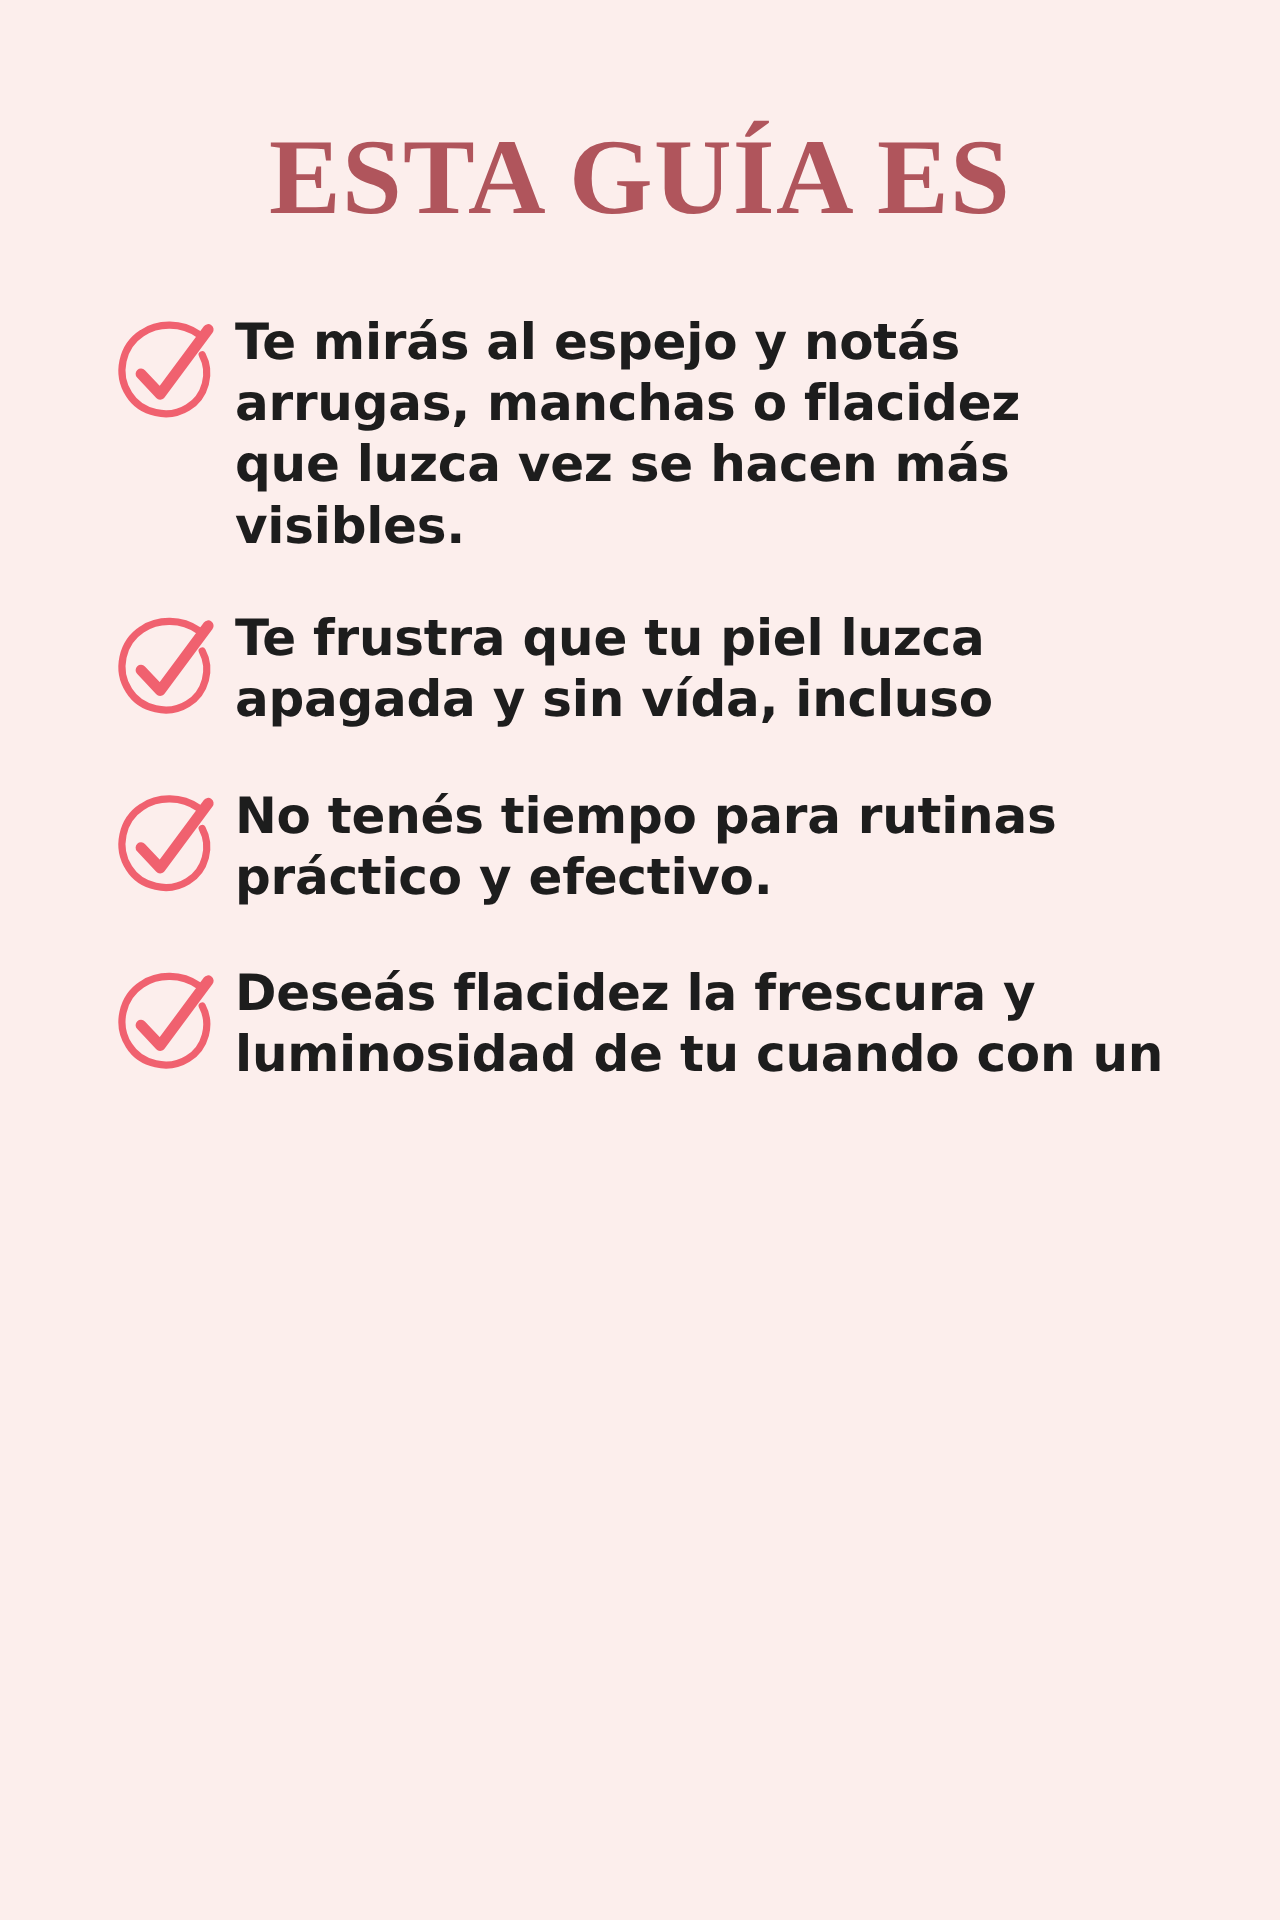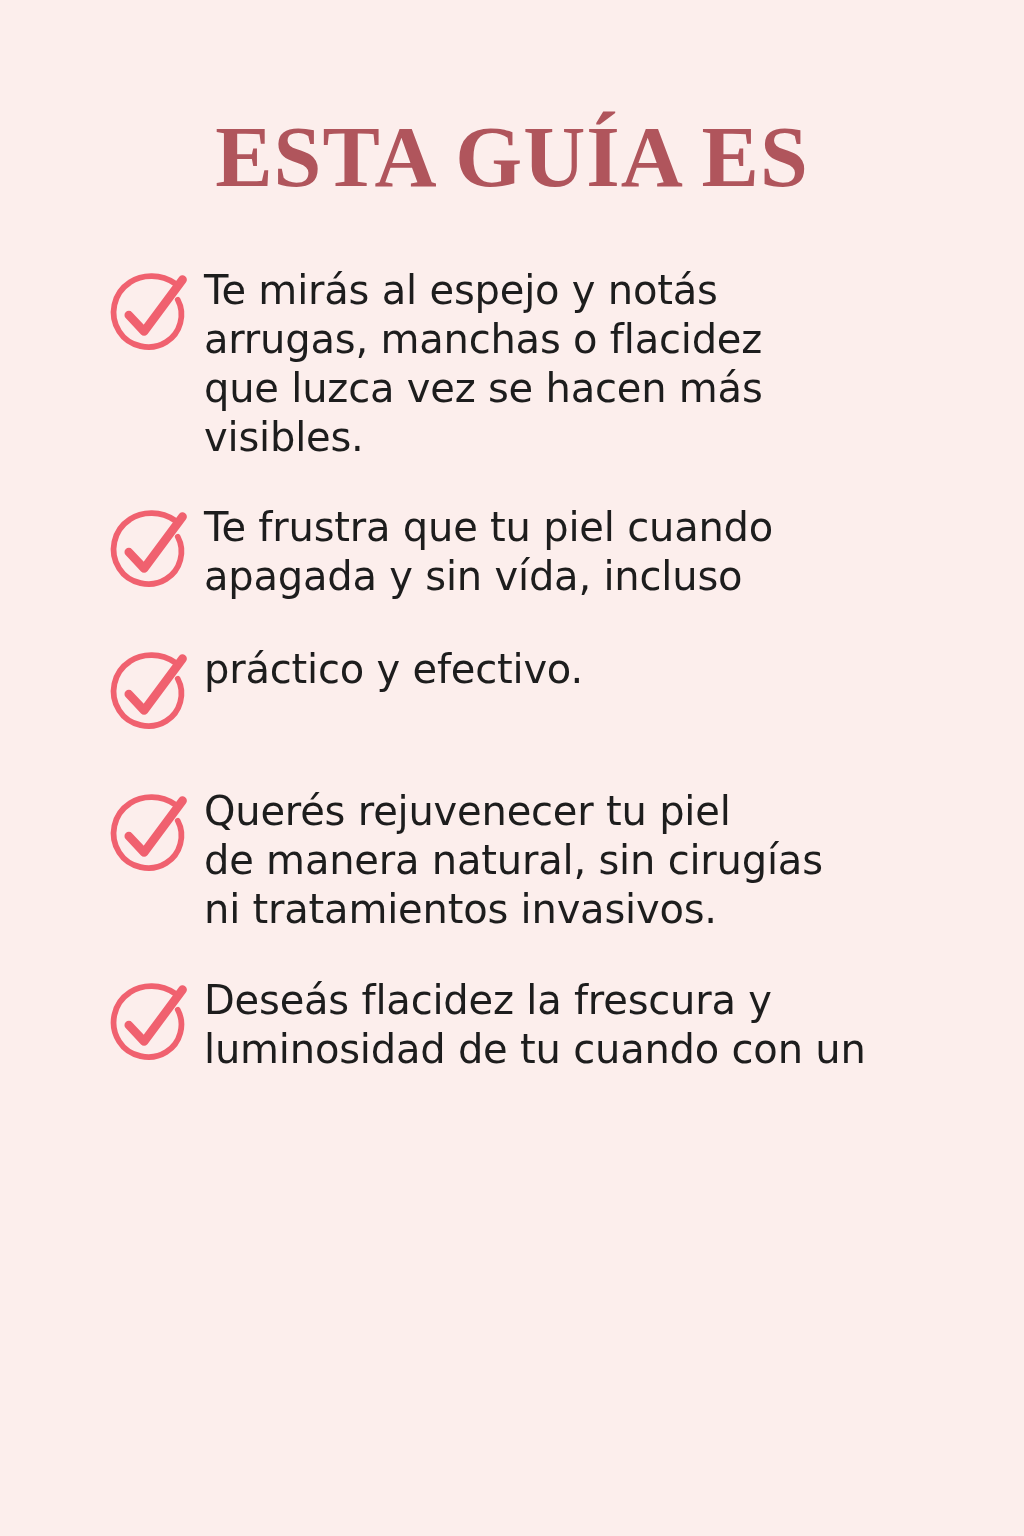--- a/index.html
+++ b/index.html
@@ -12,21 +12,21 @@
     background: #fceeec;
     font-family: "Liberation Sans", sans-serif;
     overflow: hidden;
   }
   .page {
     position: relative;
     width: 1024px;
     height: 1256px;
     background: #fceeec;
     box-sizing: border-box;
-    padding: 16px;
+    padding: 0;
   }
   .title {
     font-family: "Liberation Serif", serif;
     font-weight: bold;
     color: #b0555c;
     text-align: center;
     font-size: 86px;
     line-height: 1.05;
     letter-spacing: 1px;
     padding: 96px 60px 0 60px;
@@ -62,20 +62,21 @@
     font-family: "DejaVu Sans", sans-serif;
     font-size: 40px;
     line-height: 1.22;
     color: #1d1d1d;
     padding-top: 6px;
     letter-spacing: -0.2px;
   }
   .item-text .tline {
     display: block;
     white-space: nowrap;
+    font-weight: bold;
   }
 </style>
 </head>
 <body>
 
 <div class="page">
 
   <h1 class="title">
     <span class="line">ESTA GUÍA ES</span>
   </h1>
@@ -98,50 +99,38 @@
     </li>
 
     <li class="item">
       <span class="check-wrap">
         <svg class="check-icon" viewBox="0 0 100 100" aria-hidden="true">
           <path d="M78 14 C64 4 44 4 31 13 C14 24 9 47 20 64 C30 80 53 85 69 75 C84 66 89 46 81 31" fill="none" stroke="#f0616f" stroke-width="6" stroke-linecap="round"></path>
           <path d="M30 47 L46 64 L86 10" fill="none" stroke="#f0616f" stroke-width="9" stroke-linecap="round" stroke-linejoin="round"></path>
         </svg>
       </span>
       <span class="item-text">
-        <span class="tline">Te frustra que tu piel cuando</span>
+        <span class="tline">Te frustra que tu piel luzca</span>
         <span class="tline">apagada y sin vída, incluso</span>
       </span>
     </li>
 
     <li class="item">
       <span class="check-wrap">
         <svg class="check-icon" viewBox="0 0 100 100" aria-hidden="true">
           <path d="M78 14 C64 4 44 4 31 13 C14 24 9 47 20 64 C30 80 53 85 69 75 C84 66 89 46 81 31" fill="none" stroke="#f0616f" stroke-width="6" stroke-linecap="round"></path>
           <path d="M30 47 L46 64 L86 10" fill="none" stroke="#f0616f" stroke-width="9" stroke-linecap="round" stroke-linejoin="round"></path>
         </svg>
       </span>
       <span class="item-text">
+        <span class="tline">No tenés tiempo para rutinas</span>
         <span class="tline">práctico y efectivo.</span>
       </span>
     </li>
 
-    <li class="item">
-      <span class="check-wrap">
-        <svg class="check-icon" viewBox="0 0 100 100" aria-hidden="true">
-          <path d="M78 14 C64 4 44 4 31 13 C14 24 9 47 20 64 C30 80 53 85 69 75 C84 66 89 46 81 31" fill="none" stroke="#f0616f" stroke-width="6" stroke-linecap="round"></path>
-          <path d="M30 47 L46 64 L86 10" fill="none" stroke="#f0616f" stroke-width="9" stroke-linecap="round" stroke-linejoin="round"></path>
-        </svg>
-      </span>
-      <span class="item-text">
-        <span class="tline">Querés rejuvenecer tu piel</span>
-        <span class="tline">de manera natural, sin cirugías</span>
-        <span class="tline">ni tratamientos invasivos.</span>
-      </span>
-    </li>
 
     <li class="item">
       <span class="check-wrap">
         <svg class="check-icon" viewBox="0 0 100 100" aria-hidden="true">
           <path d="M78 14 C64 4 44 4 31 13 C14 24 9 47 20 64 C30 80 53 85 69 75 C84 66 89 46 81 31" fill="none" stroke="#f0616f" stroke-width="6" stroke-linecap="round"></path>
           <path d="M30 47 L46 64 L86 10" fill="none" stroke="#f0616f" stroke-width="9" stroke-linecap="round" stroke-linejoin="round"></path>
         </svg>
       </span>
       <span class="item-text">
         <span class="tline">Deseás flacidez la frescura y</span>

